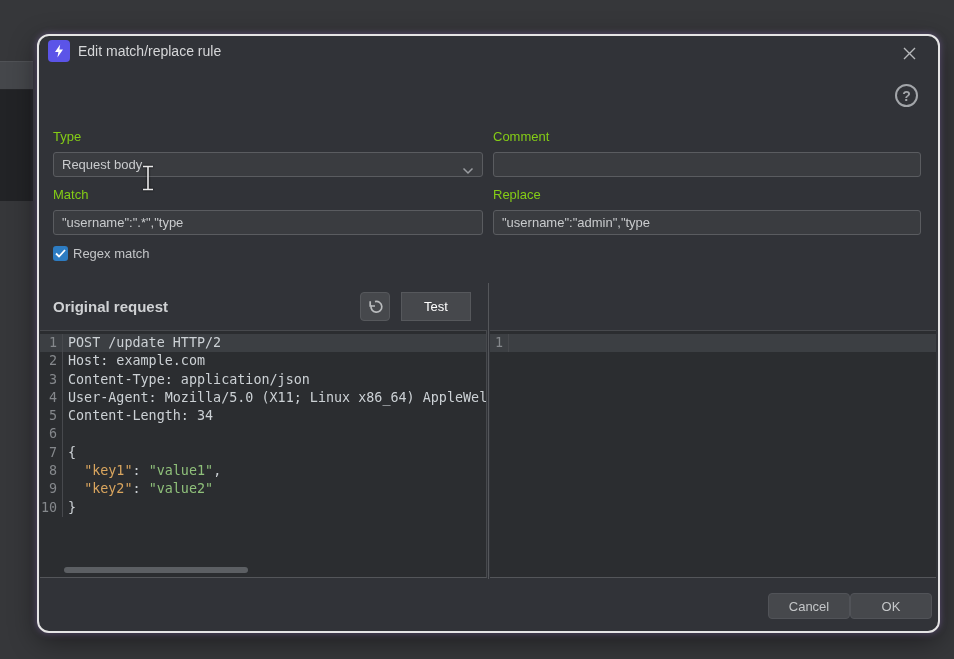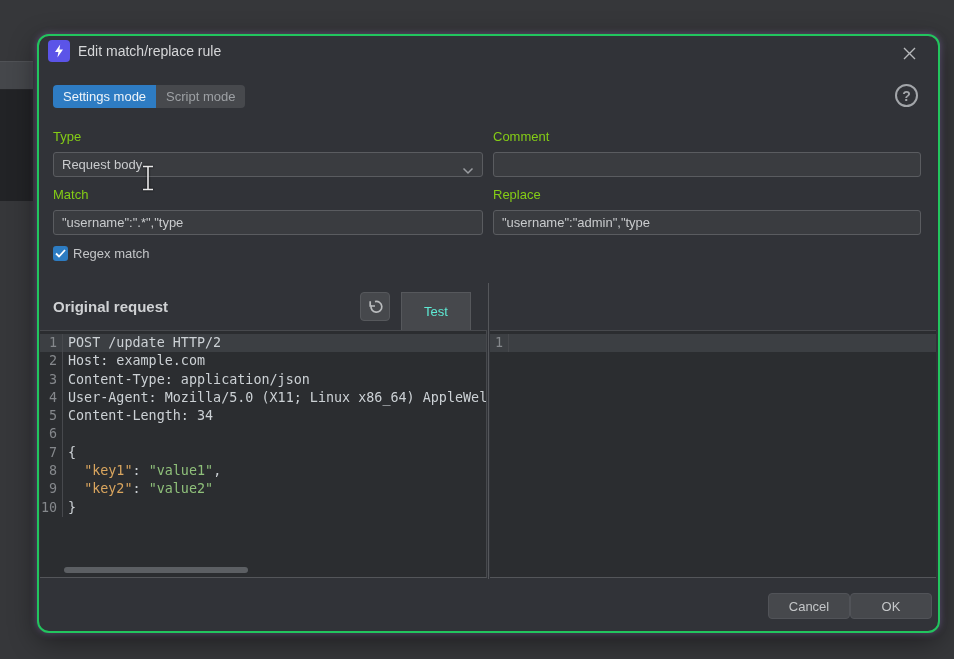--- a/index.html
+++ b/index.html
@@ -11,21 +11,21 @@
     color:#c6c8ca;
   }
   
   .bg-strip { position:absolute; left:0; top:61px; width:33px; height:29px;
     background:#45474b; border-top:1px solid #505256; border-bottom:1px solid #26272a; }
   .bg-dark-block { position:absolute; left:0; top:90px; width:33px; height:111px; background:#222326; }
 
   
   .dialog {
     position:absolute; left:37px; top:34px; width:903px; height:599px;
-    background:#313338; border:2px solid #22c55e; border-radius:12px;
+    background:#313338; border:2px solid #e5e5e5; border-radius:12px;
     box-shadow:0 0 7px rgba(178,140,238,.38), 0 8px 28px rgba(0,0,0,.45);
   }
   .dlg-inner { position:absolute; inset:0; }
 
   
   .title-icon { position:absolute; left:9px; top:4px; width:22px; height:22px;
     border-radius:4px; background:#5b54e8; display:flex; align-items:center; justify-content:center; }
   .dlg-title { position:absolute; left:39px; top:7px; font-size:14px; color:#d6d7d9; }
   .close-btn { position:absolute; right:18px; top:6px; width:22px; height:22px;
     display:flex; align-items:center; justify-content:center; cursor:pointer; }
@@ -49,22 +49,22 @@
   .checkbox-row { position:absolute; left:14px; top:210px; display:flex; align-items:center; gap:5px; }
   .checkbox { width:15px; height:15px; border-radius:3px; background:#2d7cc2; display:flex;
     align-items:center; justify-content:center; cursor:pointer; }
   .checkbox-label { font-size:13px; color:#c3c5c7; }
 
   
   .panel-divider { position:absolute; left:449px; top:247px; width:1px; height:296px; background:#55575b; }
   .panel-heading { position:absolute; font-size:15px; font-weight:bold; color:#d0d2d4; }
   .icon-btn { position:absolute; width:30px; height:29px; background:#46484c; border:1px solid #56585c;
     border-radius:4px; display:flex; align-items:center; justify-content:center; cursor:pointer; }
-  .test-btn { position:absolute; left:362px; top:256px; width:70px; height:39px; background:#46484c;
-    border:1px solid #56585c; border-radius:0; color:#5eead4; font-size:13px; display:flex;
+  .test-btn { position:absolute; left:362px; top:256px; width:70px; height:29px; background:#46484c;
+    border:1px solid #56585c; border-radius:0; color:#ffffff; font-size:13px; display:flex;
     align-items:center; justify-content:center; cursor:pointer; }
 
   
   .editor { position:absolute; top:294px; height:248px; background:#2b2d30;
     border-top:1px solid #47494d; border-bottom:1px solid #54565a; overflow:hidden; padding-top:3px; }
   .editor.left  { left:1px;   width:447px; border-right:1px solid #47494d; }
   .editor.right { left:451px; width:446px; }
   .ed-line { display:flex; height:18.3px; line-height:18.3px;
     font-family:"DejaVu Sans Mono", monospace; font-size:13.4px; }
   .ed-line .gut { flex:0 0 23px; text-align:right; padding-right:5px; color:#85888c;
@@ -100,24 +100,20 @@
           <path d="M8.2 0.5 L3 8 H6.4 L5.4 13.5 L11 5.6 H7.4 Z" fill="#ffffff"></path>
         </svg>
     </div>
     <div class="dlg-title">Edit match/replace rule</div>
     <div class="close-btn">
       <svg width="13" height="13" viewBox="0 0 13 13">
           <path d="M1 1 L12 12 M12 1 L1 12" stroke="#b7b9bb" stroke-width="1.4"></path>
         </svg>
     </div>
 
-    <div class="tabs">
-      <div class="tab active">Settings mode</div>
-      <div class="tab inactive">Script mode</div>
-    </div>
     <div class="help-btn">
       <span>?</span>
     </div>
 
     <div class="fld-label" style="left:14px; top:93px;">Type</div>
     <div class="fld-label" style="left:454px; top:93px;">Comment</div>
     <div class="fld-label" style="left:14px; top:151px;">Match</div>
     <div class="fld-label" style="left:454px; top:151px;">Replace</div>
 
     <div class="fld-wrap" style="left:14px; top:116px; width:430px;">

